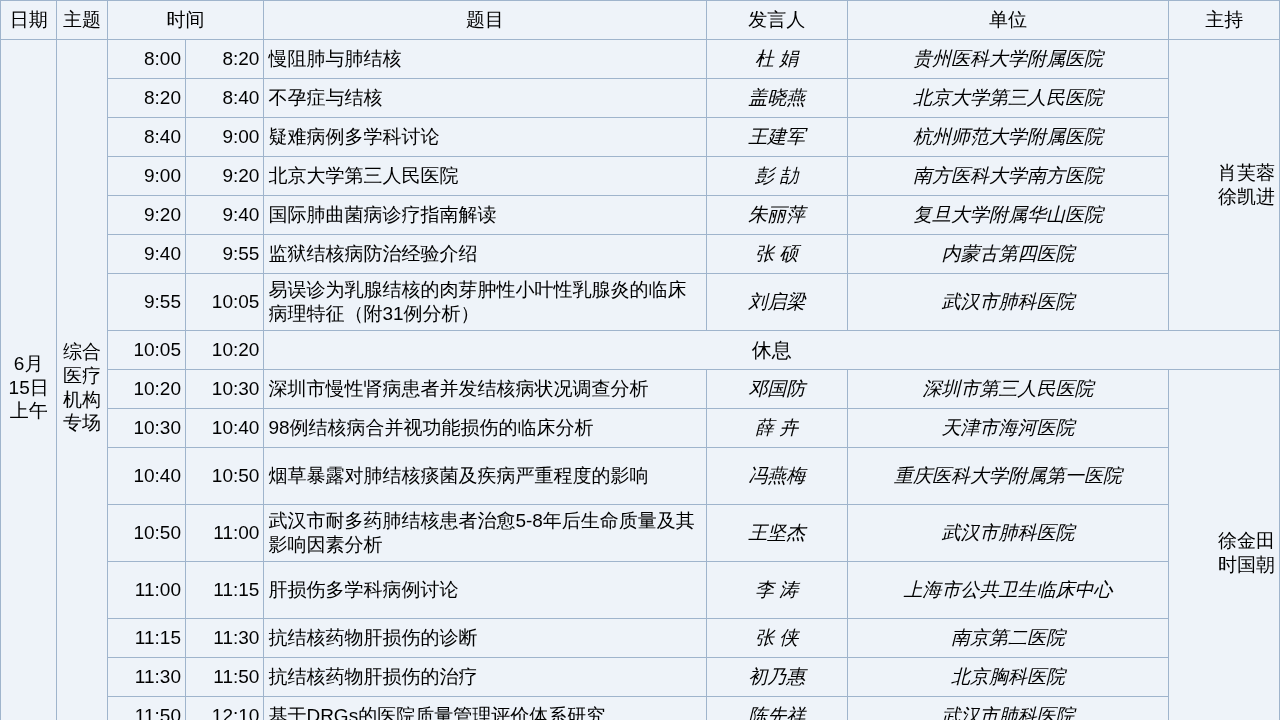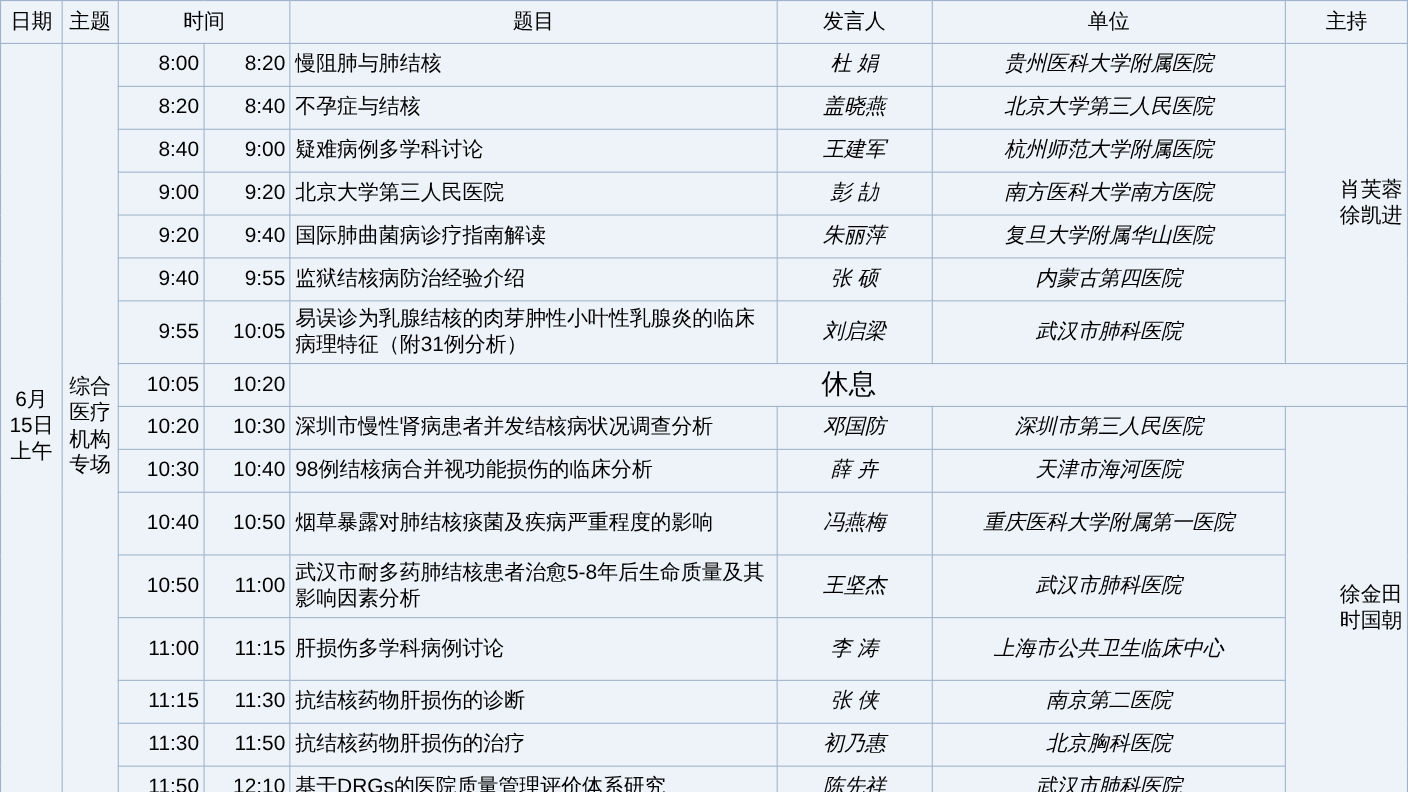--- a/index.html
+++ b/index.html
@@ -66,21 +66,21 @@
   }
   .host {
     text-align: right;
     font-size: 19px;
     line-height: 1.3;
     word-break: break-all;
   }
   .time { text-align: right; }
   .break-row td.break-cell {
     text-align: center;
-    font-size: 25px;
+    font-size: 20px;
     font-family: Liberation Serif, serif;
   }
   .row-tall td { height: 52px; }
   .row-norm td { height: 34px; }
 </style>
 </head>
 <body>
 
 <table class="schedule">
   <colgroup>

